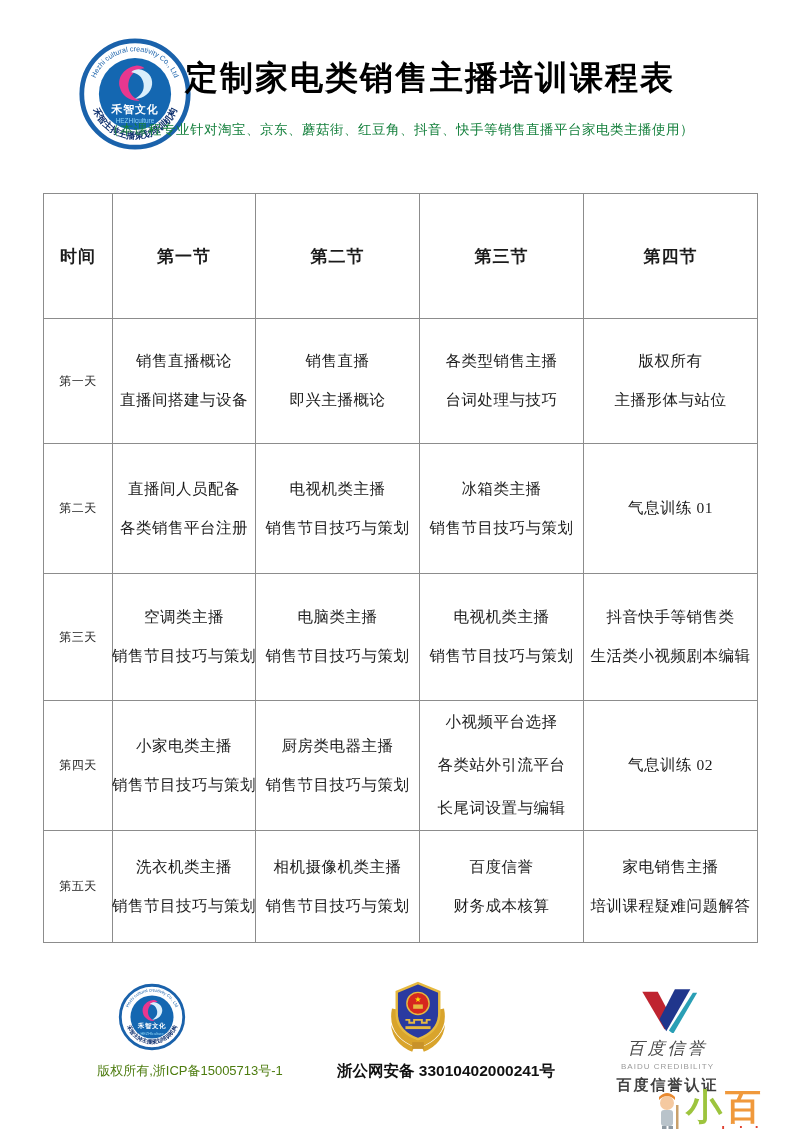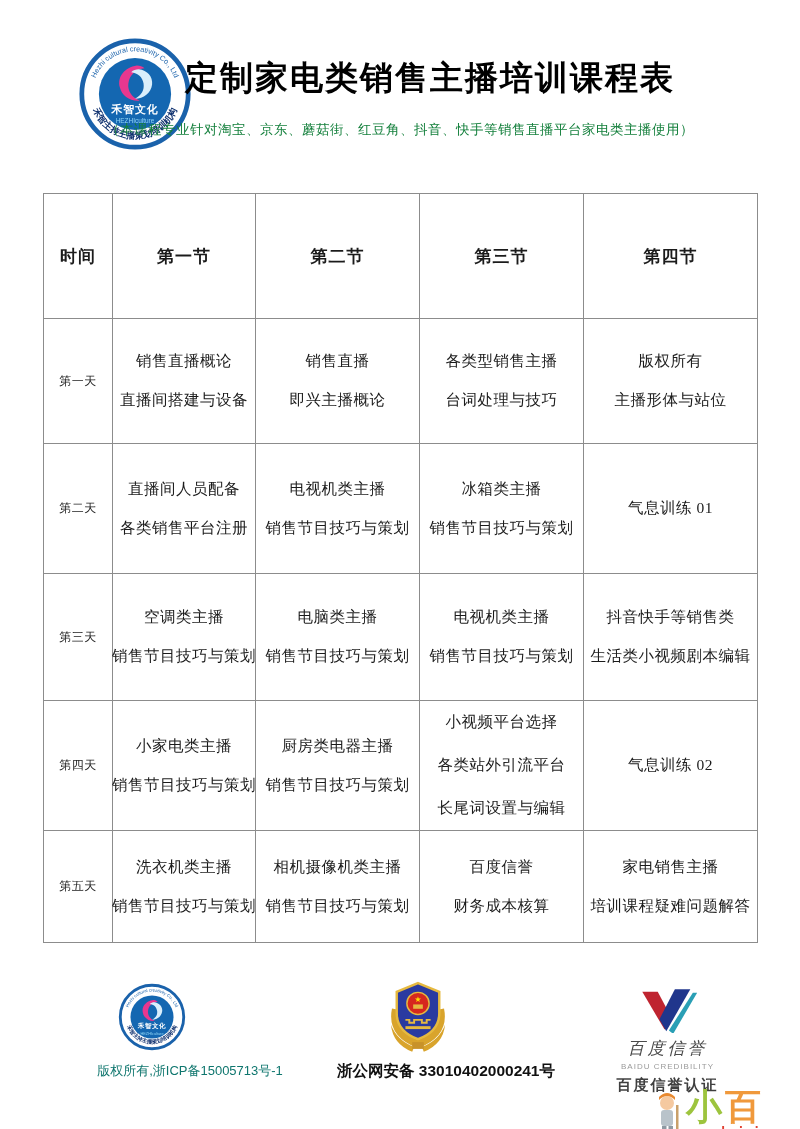--- a/index.html
+++ b/index.html
@@ -23,21 +23,21 @@
   .cell{display:flex;flex-direction:column;justify-content:center;align-items:center;
         gap:18px;}
   .cell.tight{gap:22px;text-align:right;}
   .cell span{font-size:15.5px;letter-spacing:0.5px;white-space:nowrap;}
   tr.hrow{height:125px;} tr.r1{height:125px;} tr.r2{height:130px;}
   tr.r3{height:127px;} tr.r4{height:130px;} tr.r5{height:112px;}
 
   
   .hz-logo-footer{position:absolute;left:118px;top:983px;width:68px;height:68px;}
   .copyright{position:absolute;left:65px;top:1062px;width:250px;text-align:center;
-             font-size:13px;color:#0f766e;font-family:"Liberation Sans",sans-serif;}
+             font-size:13px;color:#4d7c0f;font-family:"Liberation Sans",sans-serif;}
   .police-badge{position:absolute;left:389px;top:979px;width:58px;height:76px;}
   .police-filing{position:absolute;left:310px;top:1061px;width:245px;text-align:right;
              font-size:15.5px;font-weight:bold;color:#101010;
              font-family:"Liberation Sans",sans-serif;}
   .baidu-block{position:absolute;left:610px;top:985px;width:115px;text-align:center;
              font-family:"Liberation Sans",sans-serif;}
   .baidu-v{width:72px;height:48px;margin:0 auto;display:block;}
   .baidu-title{font-size:17px;color:#4a4a4a;letter-spacing:3px;margin-top:4px;font-style:italic;}
   .baidu-sub{font-size:8px;color:#9a9a9a;letter-spacing:1px;margin-top:2px;}
   .baidu-caption{font-size:15px;color:#3f3f3f;letter-spacing:2px;margin-top:5px;font-weight:600;}

